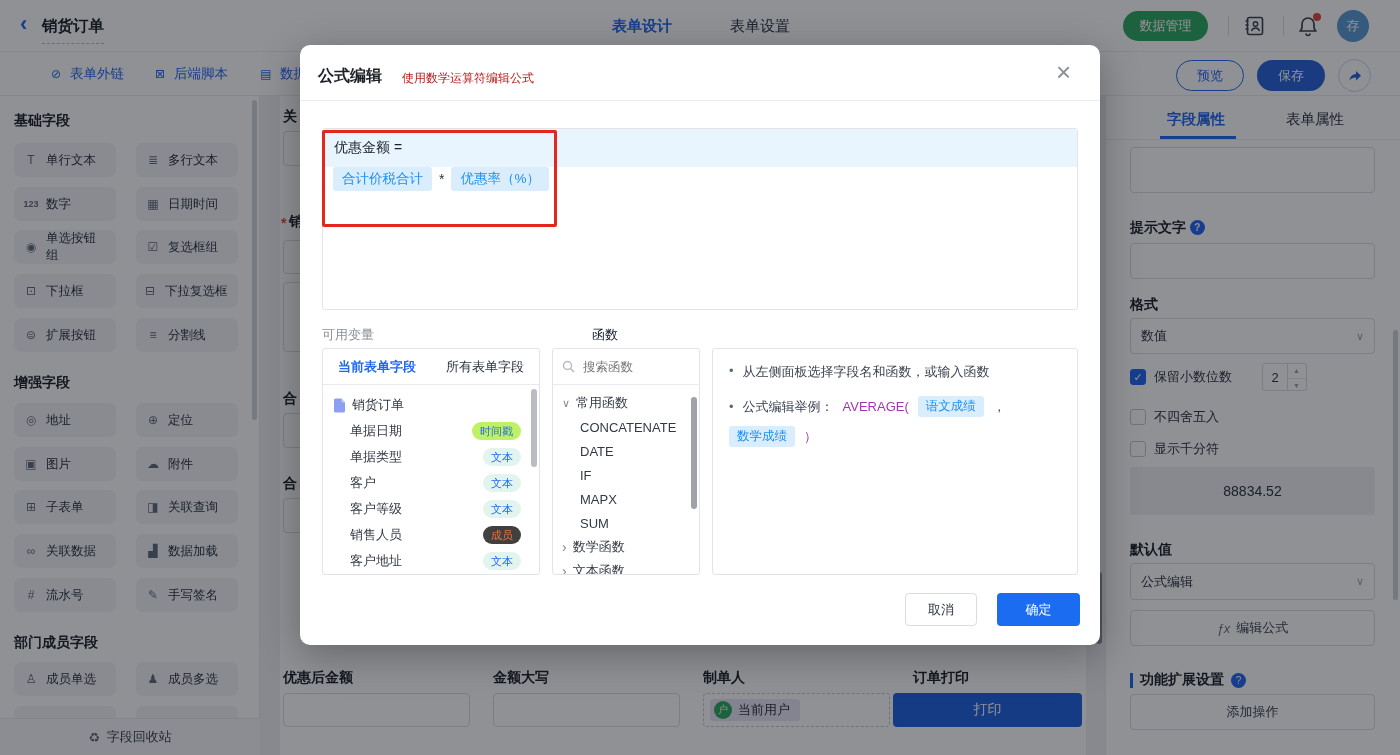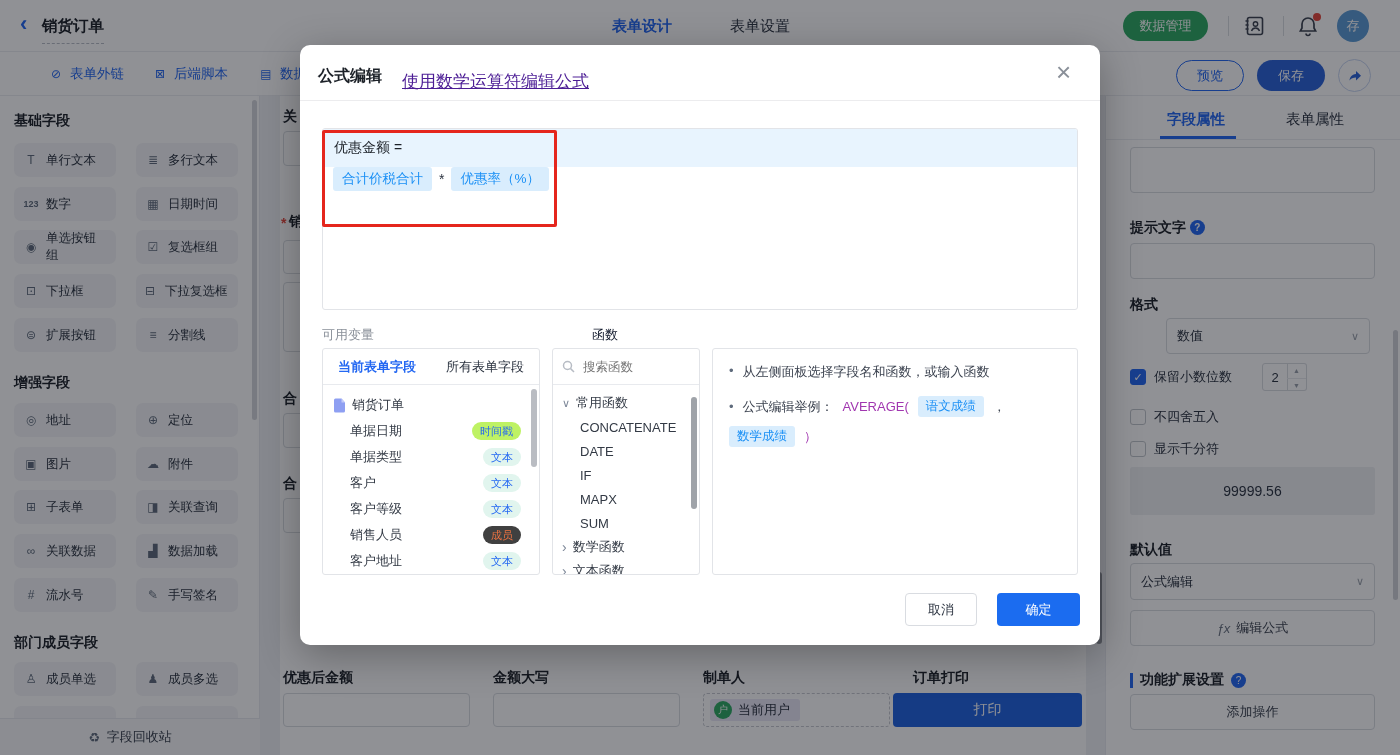--- a/index.html
+++ b/index.html
@@ -229,21 +229,21 @@
   <div class="abs" style="left:1160px;top:136px;width:76px;height:3px;background:#2468f2;"></div>
   <span class="abs" style="left:1286px;top:110px;font-size:14.5px;color:#2b3340;">表单属性</span>
   <div class="abs" style="left:1106px;top:139px;width:294px;height:1px;background:#ebedf0;"></div>
   <div class="abs inp" style="left:1130px;top:147px;width:245px;height:46px;"></div>
   <span class="abs lbl" style="left:1130px;top:219px;">
     <span>提示文字</span>
     <span class="qmark">?</span>
   </span>
   <div class="abs inp" style="left:1130px;top:243px;width:245px;height:36px;"></div>
   <span class="abs lbl" style="left:1130px;top:296px;">格式</span>
-  <div class="abs selectbox" style="left:1166px;top:318px;width:204px;height:36px;">
+  <div class="abs selectbox" style="left:1130px;top:318px;width:245px;height:36px;">
     <span>数值</span>
     <span class="chev">∨</span>
   </div>
   <div class="abs cbrow" style="left:1130px;top:368px;">
     <span class="cb on">✓</span>
     <span>保留小数位数</span>
   </div>
   <div class="abs" style="left:1262px;top:363px;width:26px;height:28px;border:1px solid #d9dce1;border-radius:3px 0 0 3px;display:flex;align-items:center;justify-content:center;font-size:13px;color:#2b3340;">
     <span>2</span>
   </div>
@@ -253,21 +253,21 @@
   </div>
   <div class="abs cbrow" style="left:1130px;top:408px;">
     <span class="cb"></span>
     <span>不四舍五入</span>
   </div>
   <div class="abs cbrow" style="left:1130px;top:440px;">
     <span class="cb"></span>
     <span>显示千分符</span>
   </div>
   <div class="abs btn" style="left:1130px;top:467px;width:245px;height:48px;background:#eef0f2;border-radius:3px;color:#2b3340;font-size:14px;">
-    <span>99999.56</span>
+    <span>88834.52</span>
   </div>
   <span class="abs lbl" style="left:1130px;top:541px;">默认值</span>
   <div class="abs selectbox" style="left:1130px;top:563px;width:245px;height:37px;">
     <span>公式编辑</span>
     <span class="chev">∨</span>
   </div>
   <div class="abs btn" style="left:1130px;top:610px;width:245px;height:36px;border:1px solid #d9dce1;color:#3c4350;gap:6px;background:#fff;">
     <span style="font-style:italic;color:#6b7482;">ƒx</span>
     <span>编辑公式</span>
   </div>
@@ -278,21 +278,21 @@
   </div>
   <div class="abs btn" style="left:1130px;top:694px;width:245px;height:36px;border:1px solid #d9dce1;color:#3c4350;background:#fff;">
     <span>添加操作</span>
   </div>
   <div class="abs" style="left:1393px;top:330px;width:5px;height:270px;background:#cfd2d7;border-radius:3px;"></div>
 
   <div class="overlay"></div>
 
   <div class="modal">
     <span class="abs" style="left:18px;top:21px;font-size:16px;font-weight:bold;color:#1c2128;">公式编辑</span>
-    <span class="abs" style="left:102px;top:25px;font-size:17px;color:#4c1d95;text-decoration:underline;">使用数学运算符编辑公式</span>
+    <span class="abs" style="left:102px;top:25px;font-size:12px;color:#b91c1c;">使用数学运算符编辑公式</span>
     <span class="abs" style="left:756px;top:12px;font-size:26px;color:#8a9099;line-height:30px;">×</span>
     <div class="abs" style="left:0;top:55px;width:800px;height:1px;background:#ececee;"></div>
 
     <div class="abs panelbox" style="left:22px;top:83px;width:756px;height:182px;">
       <div style="height:38px;background:#e8f4fe;display:flex;align-items:center;padding:0 11px;font-size:14px;color:#1c2128;">
         <span>优惠金额 =</span>
       </div>
       <div style="display:flex;align-items:center;gap:7px;padding:0 10px;">
         <span class="chip">合计价税合计</span>
         <span style="color:#2b3340;font-size:14px;">*</span>

